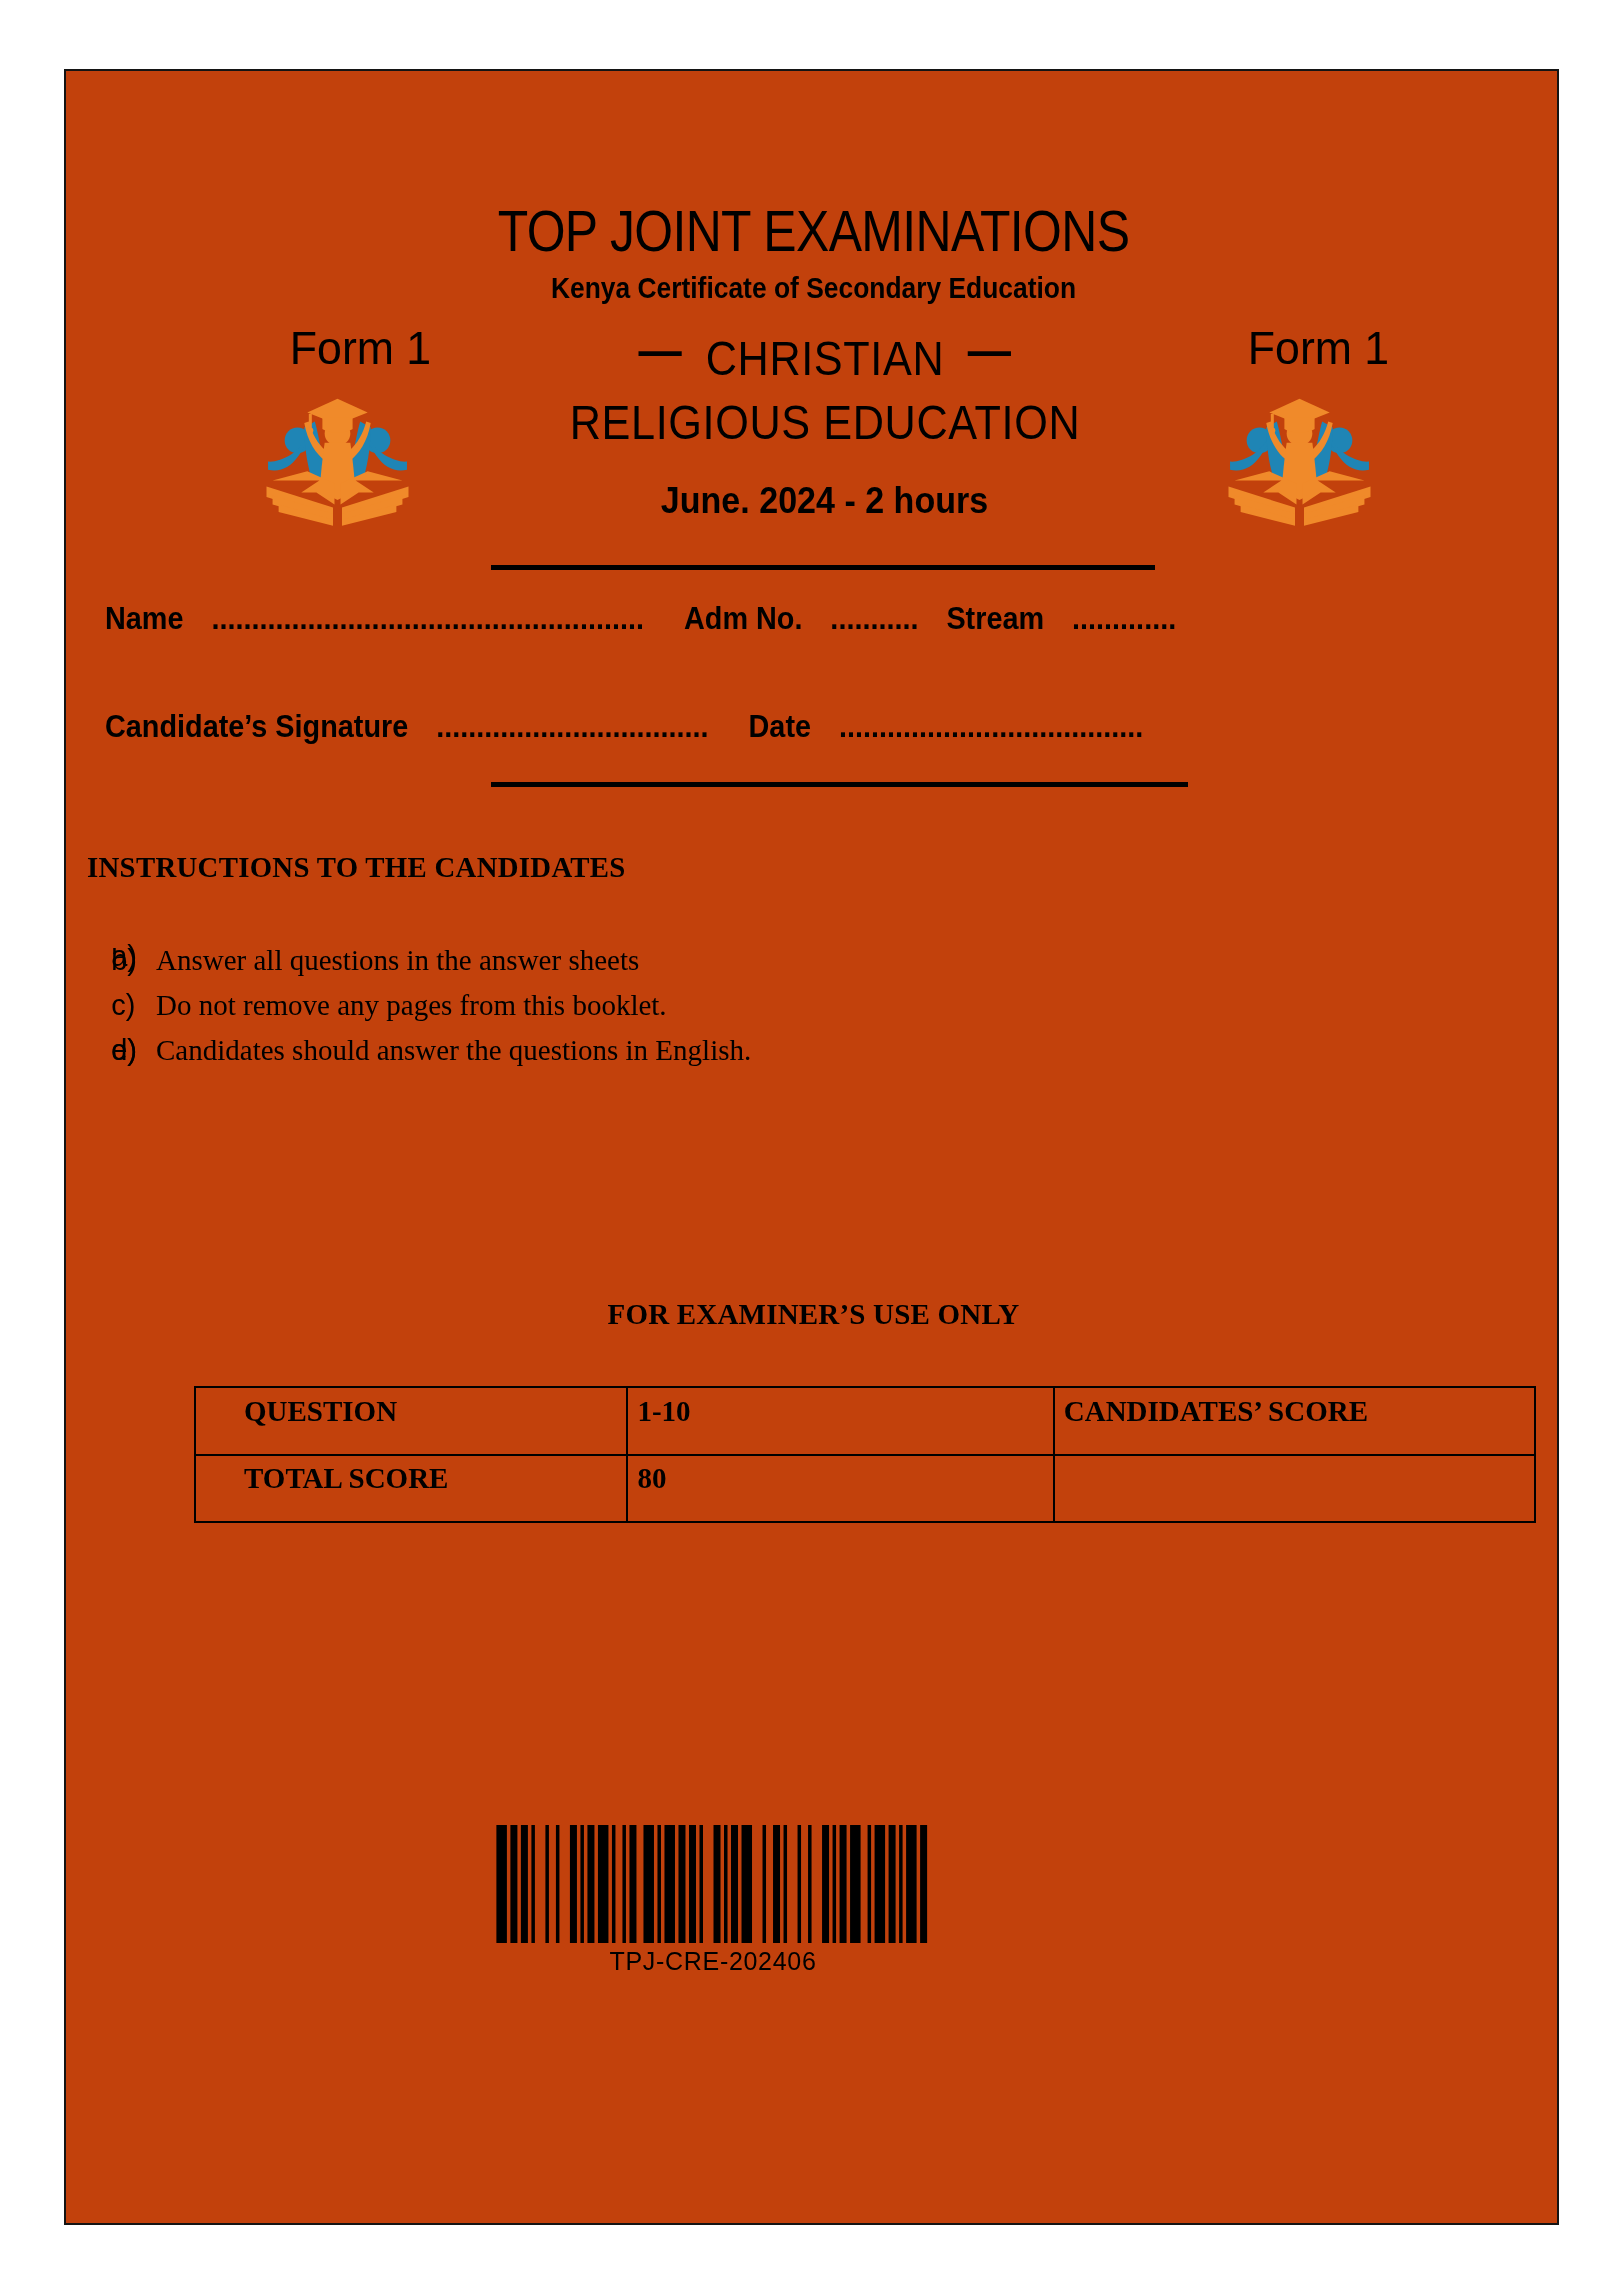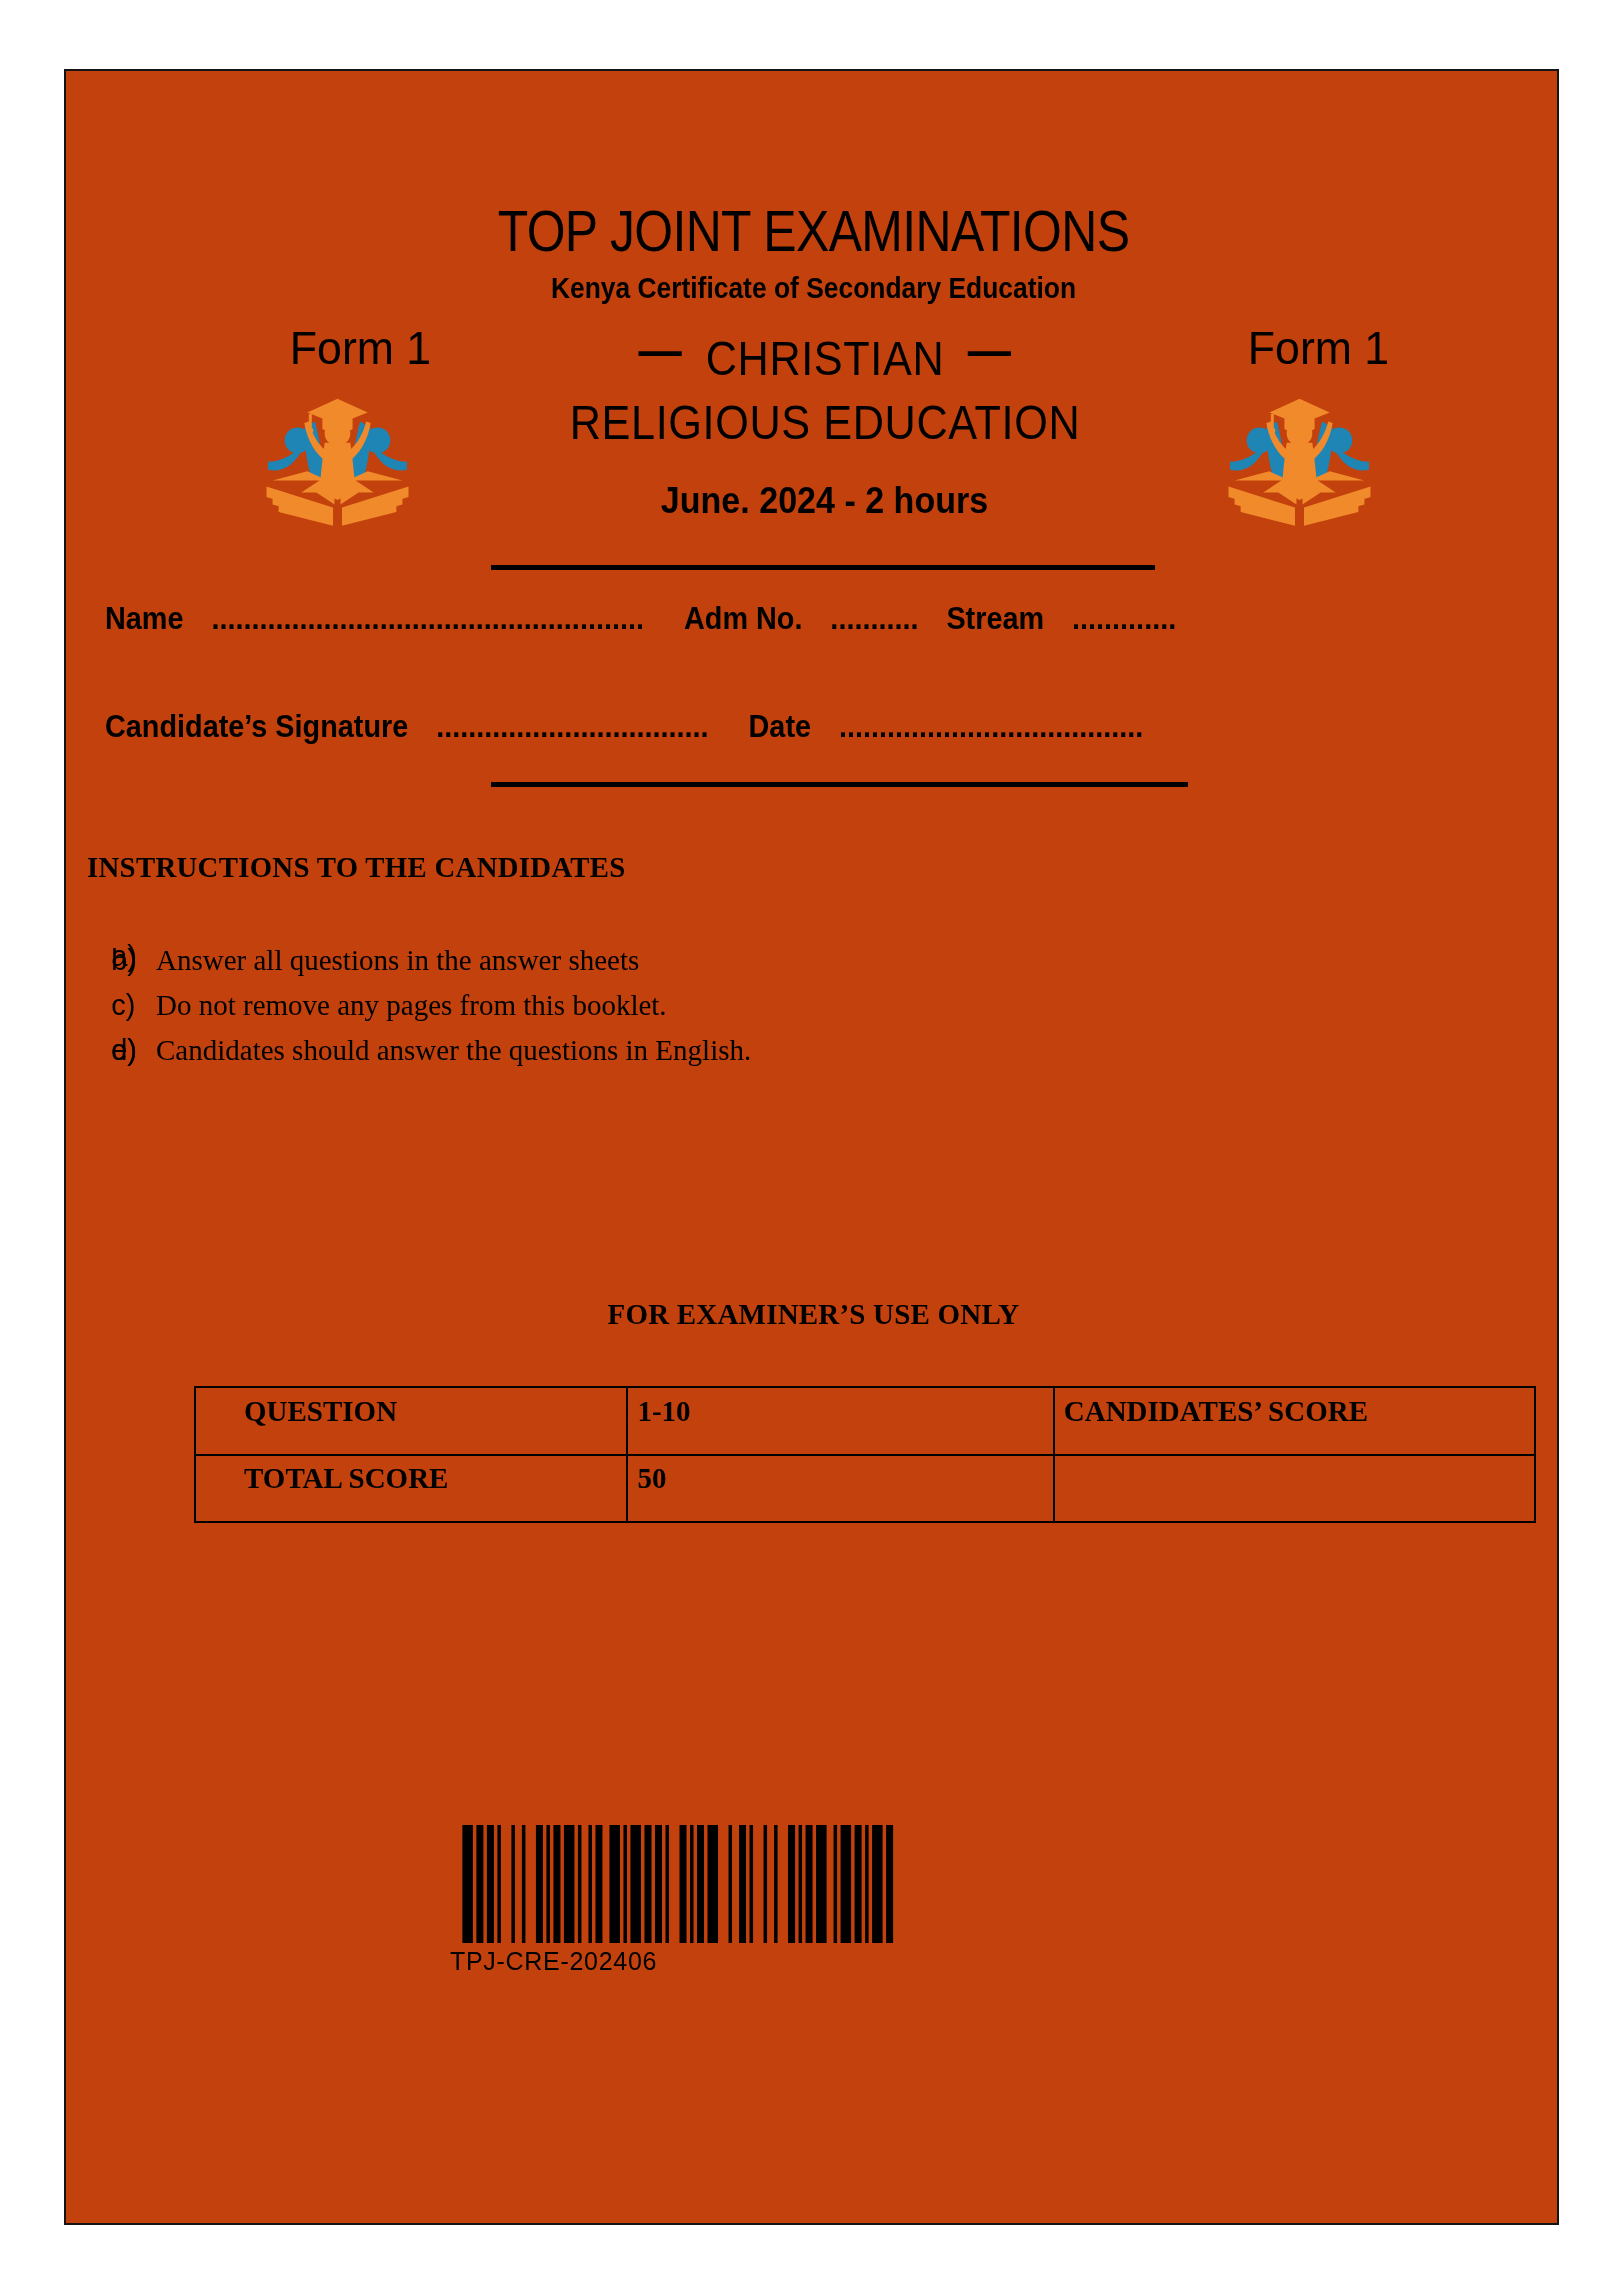--- a/index.html
+++ b/index.html
@@ -240,24 +240,24 @@
     font-size: 29px;
     font-weight: 700;
   }
   .exam-table .c1 { width: 373px; padding-left: 48px; }
   .exam-table .c2 { width: 406px; }
   .exam-table .c3 { width: 461px; margin-left: 32px; }
 
   
   .barcode-wrap {
     position: absolute;
-    left: 384px;
+    left: 418px;
     top: 1754px;
     width: 458px;
-    text-align: left;
+    text-align: center;
   }
   .barcode-bars {
     height: 118px;
     width: 445px;
     margin: 0 auto;
     display: block;
   }
   .barcode-text {
     margin-top: 3.9px;
     font-family: "Liberation Sans", sans-serif;
@@ -384,21 +384,21 @@
 
     <table class="exam-table">
       <tbody>
         <tr>
           <td class="c1">QUESTION</td>
           <td class="c2">1-10</td>
           <td class="c3">CANDIDATES’ SCORE</td>
         </tr>
         <tr>
           <td class="c1">TOTAL SCORE</td>
-          <td class="c2">50</td>
+          <td class="c2">80</td>
           <td class="c3"></td>
         </tr>
       </tbody>
     </table>
 
     <div class="barcode-wrap">
       <svg class="barcode-bars" id="barcode-svg" viewBox="0 0 330.40 180" preserveAspectRatio="none">
           <rect x="4.00" y="0" width="7.80" height="180" fill="#000000"></rect>
           <rect x="14.40" y="0" width="5.20" height="180" fill="#000000"></rect>
           <rect x="22.20" y="0" width="5.20" height="180" fill="#000000"></rect>

